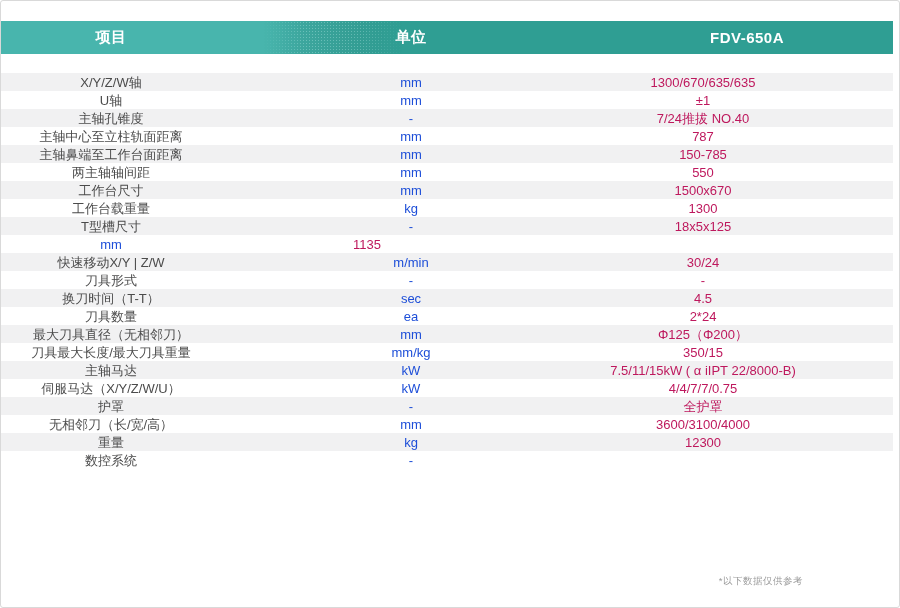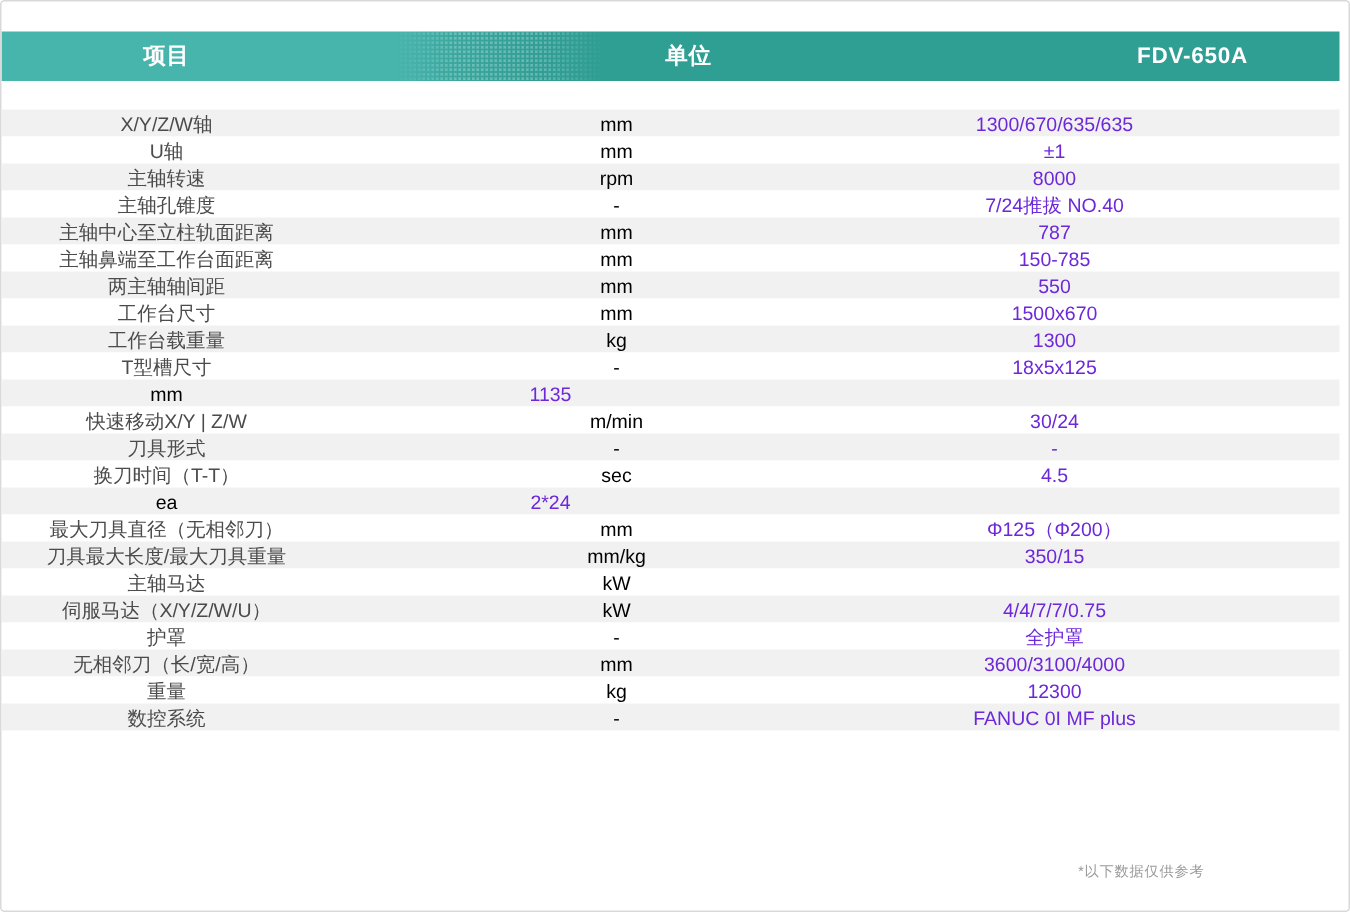--- a/index.html
+++ b/index.html
@@ -19,21 +19,20 @@
   }
   
   .header-band {
     position: absolute; top: 20px; left: 0;
     width: 892px; height: 33px;
     display: grid;
     grid-template-columns: 220px 380px 1fr;
     align-items: center;
     background: linear-gradient(90deg, #48b5ad 0%, #48b5ad 30%, #2f9e93 45%, #2f9e93 100%);
     color: #ffffff;
-    gap: 48px;
   }
   .header-band::after {           
     content: "";
     position: absolute; left: 262px; top: 0; width: 140px; height: 100%;
     background-image: radial-gradient(rgba(255,255,255,0.22) 1px, rgba(20,90,82,0.10) 1px);
     background-size: 3px 3px;
     -webkit-mask-image: linear-gradient(90deg, transparent, #000 30%, #000 70%, transparent);
     mask-image: linear-gradient(90deg, transparent, #000 30%, #000 70%, transparent);
     pointer-events: none;
   }
@@ -52,22 +51,22 @@
   .row {
     display: grid;
     grid-template-columns: 220px 380px 1fr;
     height: 18px;
     align-items: center;
   }
   .row:nth-child(odd) { background: #f1f1f2; }
   .row:nth-child(even) { background: #ffffff; }
   .cell { text-align: center; font-size: 13px; line-height: 1; white-space: nowrap; }
   .cell-item  { color: #4b4b4b; font-weight: 500; }
-  .cell-unit  { color: #000000; }
-  .cell-value { color: #6d28d9; padding-right: 88px; text-align: center; }
+  .cell-unit  { color: #1d4ed8; }
+  .cell-value { color: #be185d; padding-right: 88px; text-align: center; }
   
   .footnote {
     position: absolute;
     top: 574px; right: 96px;
     font-size: 9.5px;
     color: #9a9a9a;
     letter-spacing: 0.5px;
   }
 </style>
 </head>
@@ -84,25 +83,20 @@
   <div class="table-body">
       <div class="row">
         <div class="cell cell-item">X/Y/Z/W轴</div>
         <div class="cell cell-unit">mm</div>
         <div class="cell cell-value">1300/670/635/635</div>
       </div>
       <div class="row">
         <div class="cell cell-item">U轴</div>
         <div class="cell cell-unit">mm</div>
         <div class="cell cell-value">±1</div>
-      </div>
-      <div class="row">
-        <div class="cell cell-item">主轴转速</div>
-        <div class="cell cell-unit">rpm</div>
-        <div class="cell cell-value">8000</div>
       </div>
       <div class="row">
         <div class="cell cell-item">主轴孔锥度</div>
         <div class="cell cell-unit">-</div>
         <div class="cell cell-value">7/24推拔 NO.40</div>
       </div>
       <div class="row">
         <div class="cell cell-item">主轴中心至立柱轨面距离</div>
         <div class="cell cell-unit">mm</div>
         <div class="cell cell-value">787</div>
@@ -145,36 +139,38 @@
         <div class="cell cell-item">刀具形式</div>
         <div class="cell cell-unit">-</div>
         <div class="cell cell-value">-</div>
       </div>
       <div class="row">
         <div class="cell cell-item">换刀时间（T-T）</div>
         <div class="cell cell-unit">sec</div>
         <div class="cell cell-value">4.5</div>
       </div>
       <div class="row">
+        <div class="cell cell-item">刀具数量</div>
         <div class="cell cell-unit">ea</div>
         <div class="cell cell-value">2*24</div>
       </div>
       <div class="row">
         <div class="cell cell-item">最大刀具直径（无相邻刀）</div>
         <div class="cell cell-unit">mm</div>
         <div class="cell cell-value">Φ125（Φ200）</div>
       </div>
       <div class="row">
         <div class="cell cell-item">刀具最大长度/最大刀具重量</div>
         <div class="cell cell-unit">mm/kg</div>
         <div class="cell cell-value">350/15</div>
       </div>
       <div class="row">
         <div class="cell cell-item">主轴马达</div>
         <div class="cell cell-unit">kW</div>
+        <div class="cell cell-value">7.5/11/15kW ( α iIPT 22/8000-B)</div>
       </div>
       <div class="row">
         <div class="cell cell-item">伺服马达（X/Y/Z/W/U）</div>
         <div class="cell cell-unit">kW</div>
         <div class="cell cell-value">4/4/7/7/0.75</div>
       </div>
       <div class="row">
         <div class="cell cell-item">护罩</div>
         <div class="cell cell-unit">-</div>
         <div class="cell cell-value">全护罩</div>
@@ -185,19 +181,18 @@
         <div class="cell cell-value">3600/3100/4000</div>
       </div>
       <div class="row">
         <div class="cell cell-item">重量</div>
         <div class="cell cell-unit">kg</div>
         <div class="cell cell-value">12300</div>
       </div>
       <div class="row">
         <div class="cell cell-item">数控系统</div>
         <div class="cell cell-unit">-</div>
-        <div class="cell cell-value">FANUC 0I MF plus</div>
       </div>
     </div>
 
   <div class="footnote">*以下数据仅供参考</div>
 
 </div>
 
 </body></html>

